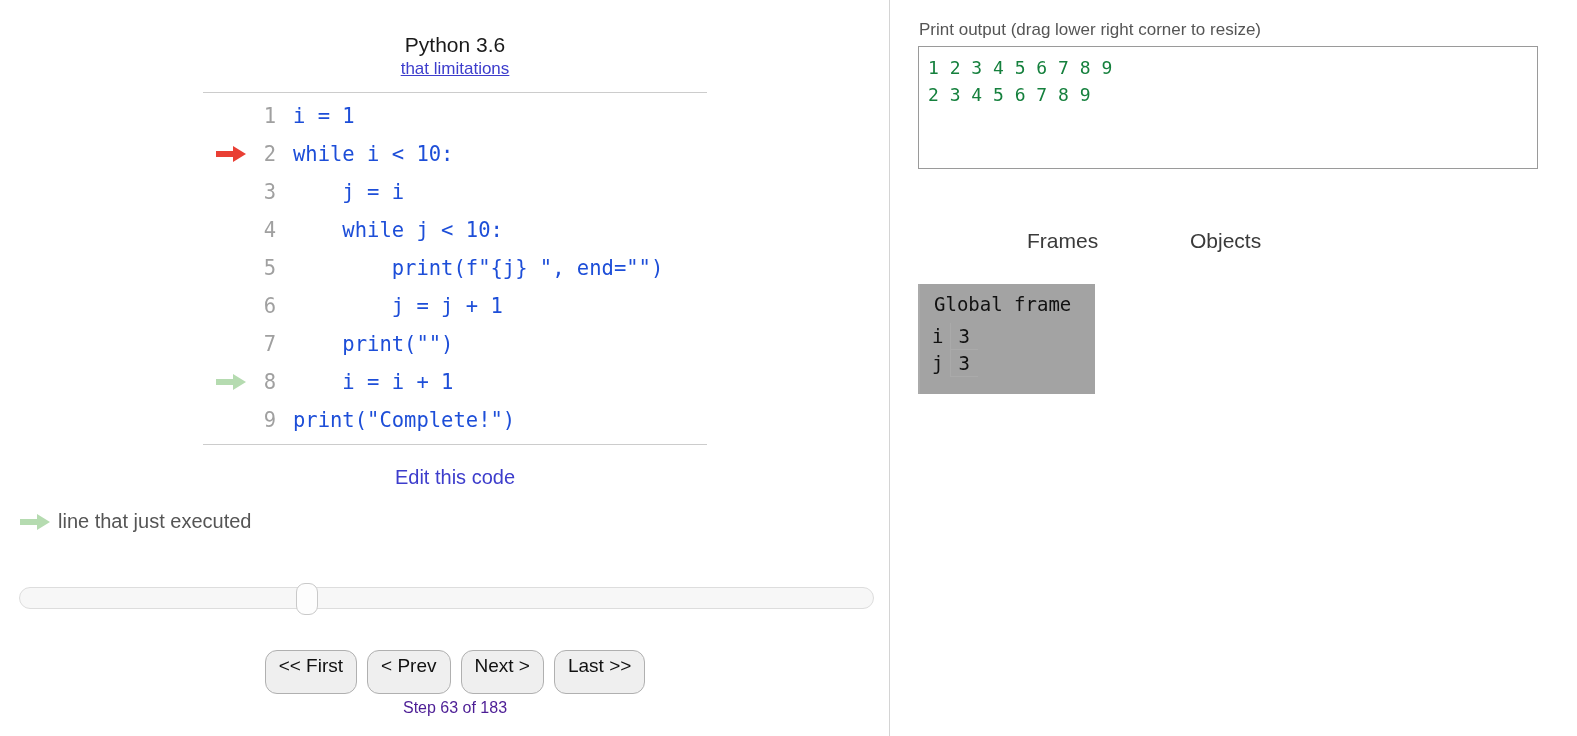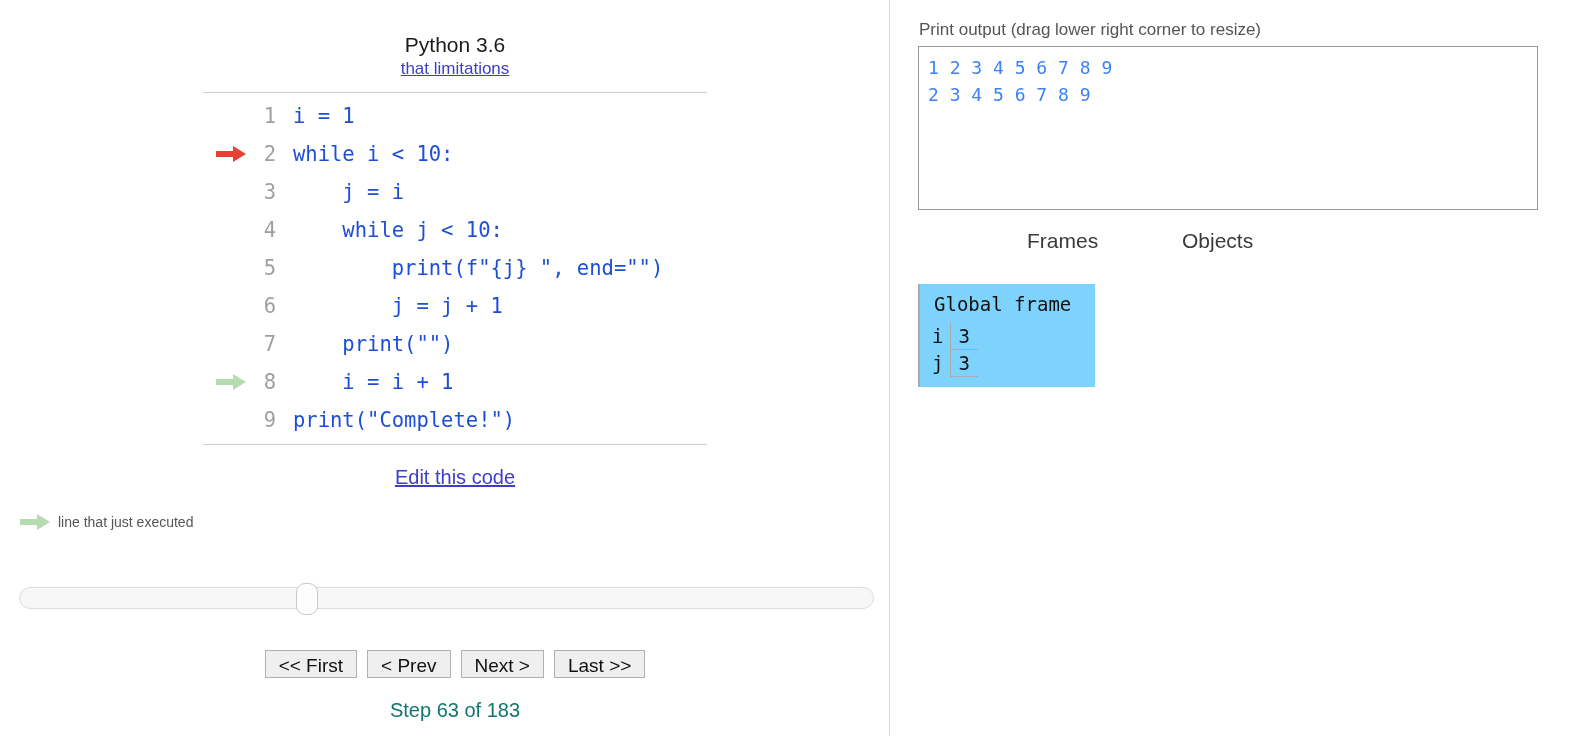--- a/index.html
+++ b/index.html
@@ -139,35 +139,34 @@
 
   
   #edit-code-link {
     position: absolute;
     left: 203px;
     top: 466px;
     width: 504px;
     text-align: center;
     font-size: 20px;
     color: #3d3dcc;
-    text-decoration: underline;
     cursor: pointer;
   }
 
   
   #legend {
     position: absolute;
     left: 20px;
     top: 506px;
   }
   .legend-row {
     display: flex;
     align-items: center;
     height: 31px;
-    font-size: 14px;
+    font-size: 20px;
     color: #555555;
   }
   .legend-row .arrow {
     margin-right: 8px;
   }
 
   
   #execution-slider {
     position: absolute;
     left: 19px;
@@ -202,87 +201,87 @@
     display: flex;
     justify-content: center;
     gap: 10px;
   }
   .nav-button {
     font-family: "Liberation Sans", sans-serif;
     font-size: 19px;
     color: #111111;
     background: #efefef;
     border: 1px solid #b0b0b0;
-    border-radius: 0;
-    padding: 4px 13px 0 13px;
+    border-radius: 12px;
+    padding: 4px 13px 16px 13px;
     cursor: pointer;
     line-height: 22px;
   }
   #step-label {
     position: absolute;
     left: 203px;
     top: 699px;
     width: 504px;
     text-align: center;
-    font-size: 20px;
-    color: #0f766e;
+    font-size: 16px;
+    color: #4c1d95;
   }
 
   
   #print-output-label {
     position: absolute;
     left: 29px;
     top: 20px;
     font-size: 17px;
     color: #555555;
   }
   #print-output-box {
     position: absolute;
     left: 28px;
     top: 46px;
     width: 620px;
-    height: 164px;
+    height: 123px;
     border: 1px solid #9a9a9a;
     background: #ffffff;
     box-sizing: border-box;
     padding: 7px 9px;
     font-family: "DejaVu Sans Mono", "Liberation Mono", monospace;
     font-size: 18px;
     line-height: 27px;
-    color: #3b82f6;
+    color: #15803d;
     white-space: pre;
     overflow: hidden;
     resize: none;
   }
 
   
   #frames-heading {
     position: absolute;
     left: 114px;
     top: 229px;
     font-size: 21px;
     color: #3a3a3a;
     margin-left: 23px;
   }
   #objects-heading {
     position: absolute;
-    left: 292px;
+    left: 300px;
     top: 229px;
     font-size: 21px;
     color: #3a3a3a;
   }
   #global-frame {
     position: absolute;
     left: 28px;
     top: 284px;
     min-width: 177px;
-    background: #7dd3fc;
+    background: #a3a3a3;
     border-left: 2px solid #aaaaaa;
     box-sizing: border-box;
-    padding: 9px 12px 10px 12px;
+    padding: 9px 12px 17px 12px;
   }
   #global-frame-title {
     font-family: "DejaVu Sans Mono", "Liberation Mono", monospace;
     font-size: 19px;
     color: #111111;
     white-space: pre;
     padding-left: 2px;
   }
   .var-table {
     margin-top: 8px;

